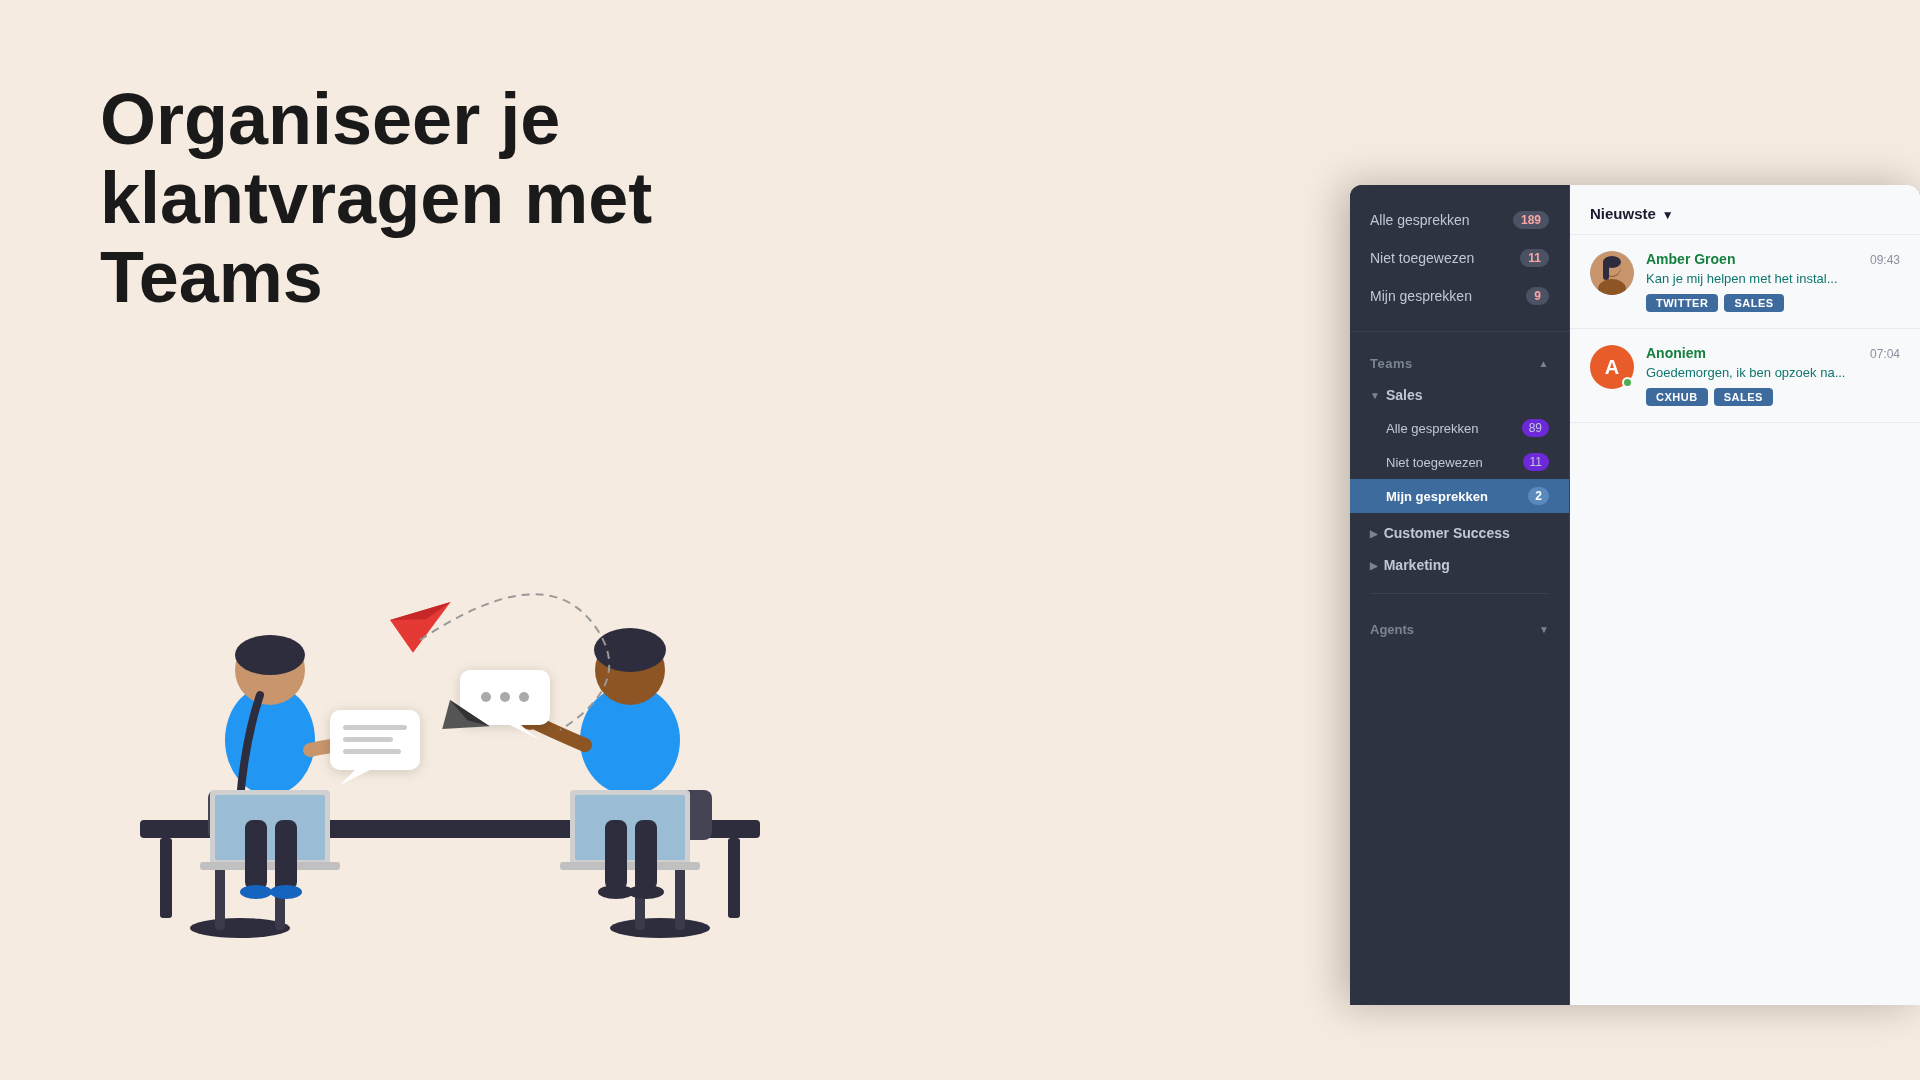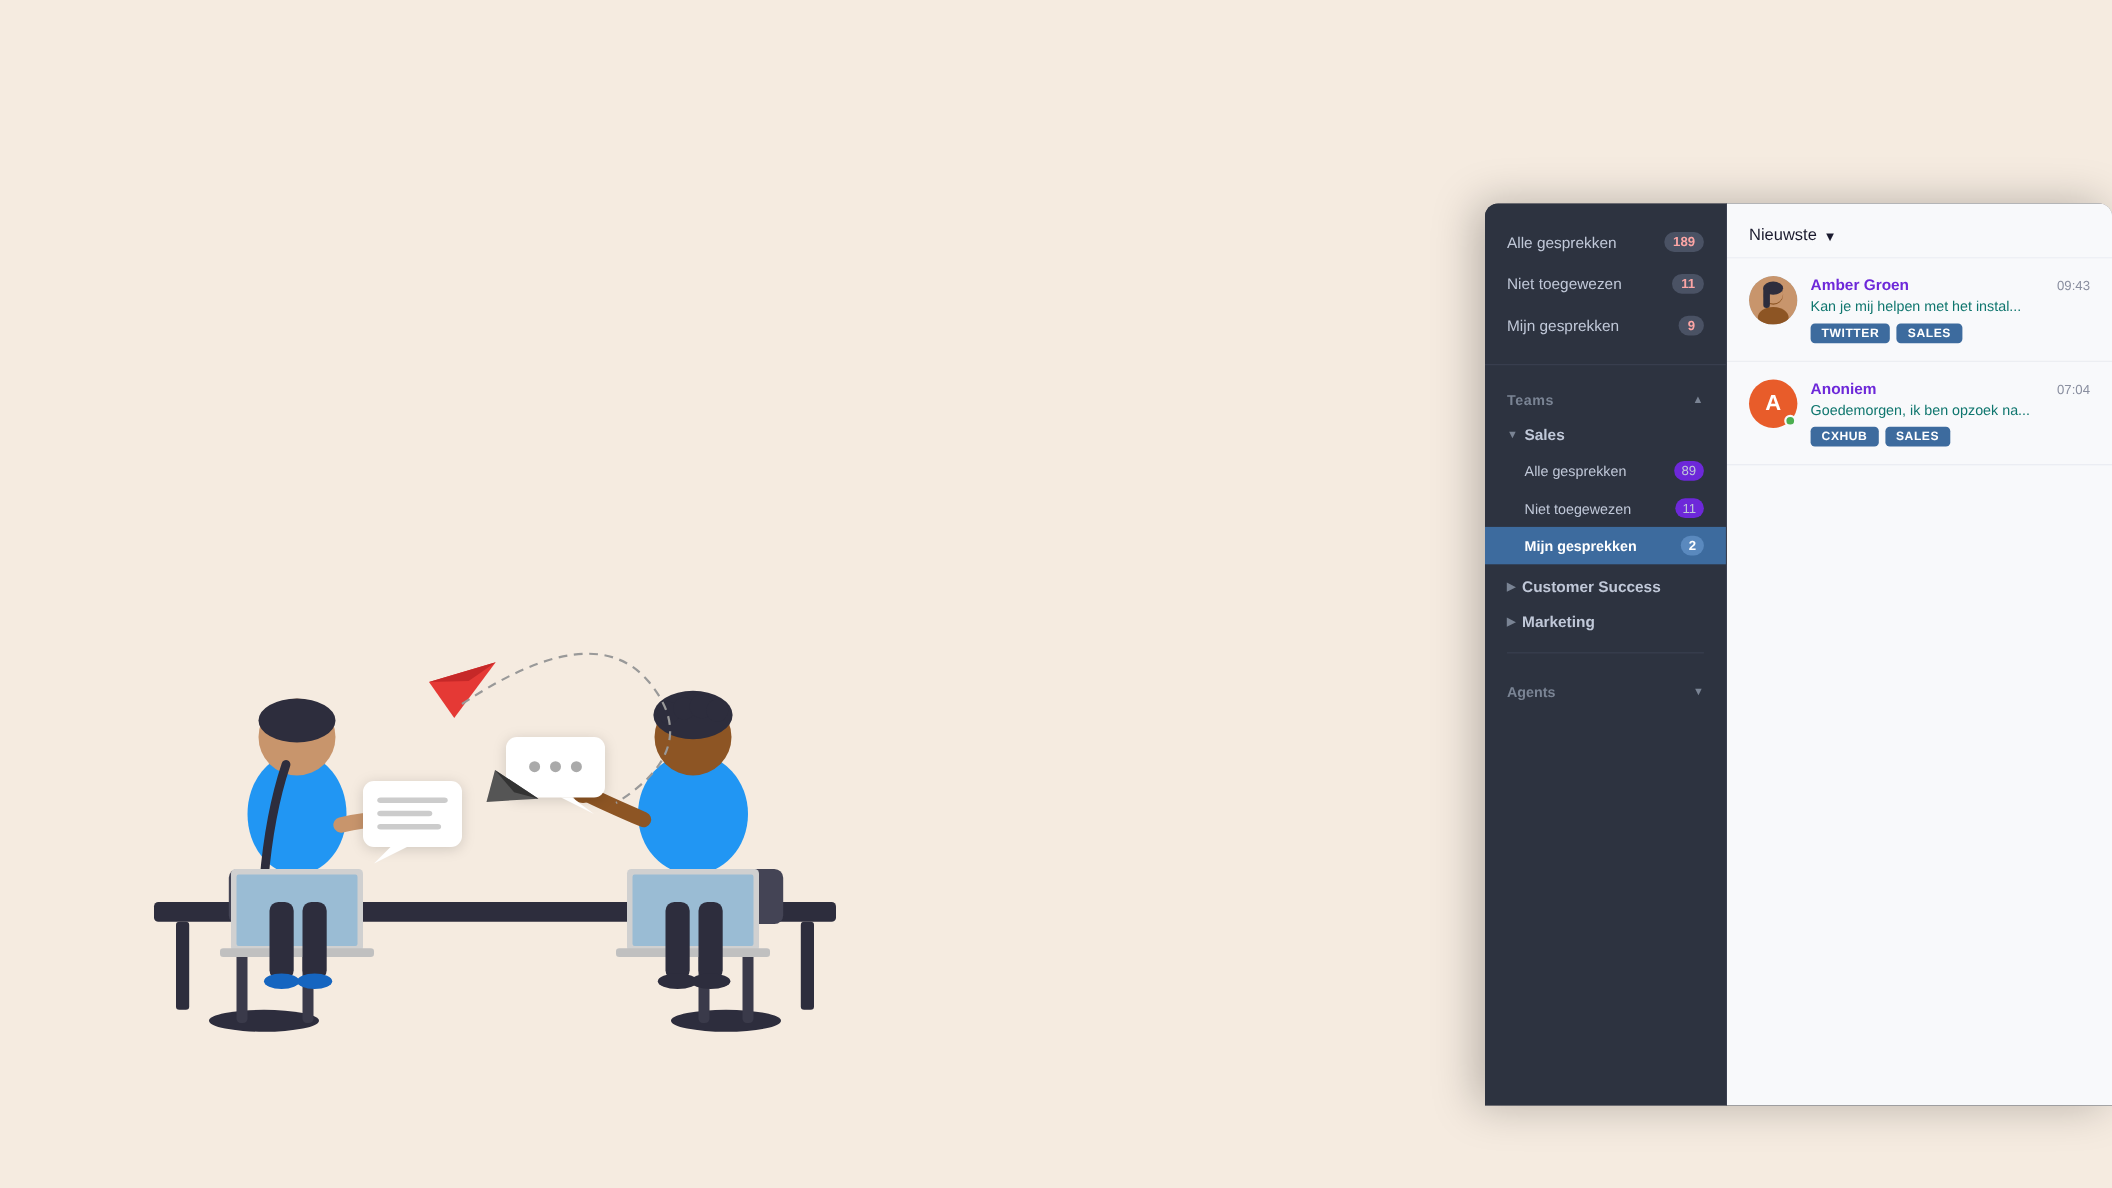--- a/index.html
+++ b/index.html
@@ -232,21 +232,21 @@
     }
 
     .chat-header {
       padding: 20px 20px 12px 20px;
       background: #f8f9fb;
       border-bottom: 1px solid #e8eaf0;
     }
 
     .sort-label {
       font-size: 15px;
-      font-weight: 400;
+      font-weight: 700;
       color: #1a1a2e;
       display: flex;
       align-items: flex-end;
       gap: 6px;
       cursor: pointer;
     }
 
     .sort-arrow {
       color: #1a1a2e;
       font-size: 12px;
@@ -312,21 +312,21 @@
     .chat-name-row {
       display: flex;
       justify-content: space-between;
       align-items: baseline;
       margin-bottom: 4px;
     }
 
     .chat-name {
       font-size: 14px;
       font-weight: 700;
-      color: #6d28d9;
+      color: #15803d;
     }
 
     .chat-time {
       font-size: 12px;
       color: #8a8fa0;
     }
 
     .chat-preview {
       font-size: 13px;
       color: #0f766e;
@@ -363,20 +363,24 @@
 
     .tag-cxhub {
       background: #3d6b9e;
       color: #fff;
     }
   </style>
 </head>
 <body>
 
 <div class="left-panel">
+  <h1 class="headline">
+    <span>Organiseer je</span><br>
+    <span>klantvragen met Teams</span>
+  </h1>
 
   <div class="illustration">
     <svg class="illustration-svg" viewBox="0 0 780 620" xmlns="http://www.w3.org/2000/svg">
 
       <rect x="80" y="420" width="620" height="18" rx="4" fill="#2d2d3d"></rect>
       <rect x="100" y="438" width="12" height="80" rx="3" fill="#2d2d3d"></rect>
       <rect x="668" y="438" width="12" height="80" rx="3" fill="#2d2d3d"></rect>
 
       <ellipse cx="180" cy="528" rx="50" ry="10" fill="#2d2d3d"></ellipse>
       <rect x="155" y="430" width="10" height="100" rx="4" fill="#3a3a4a"></rect>

